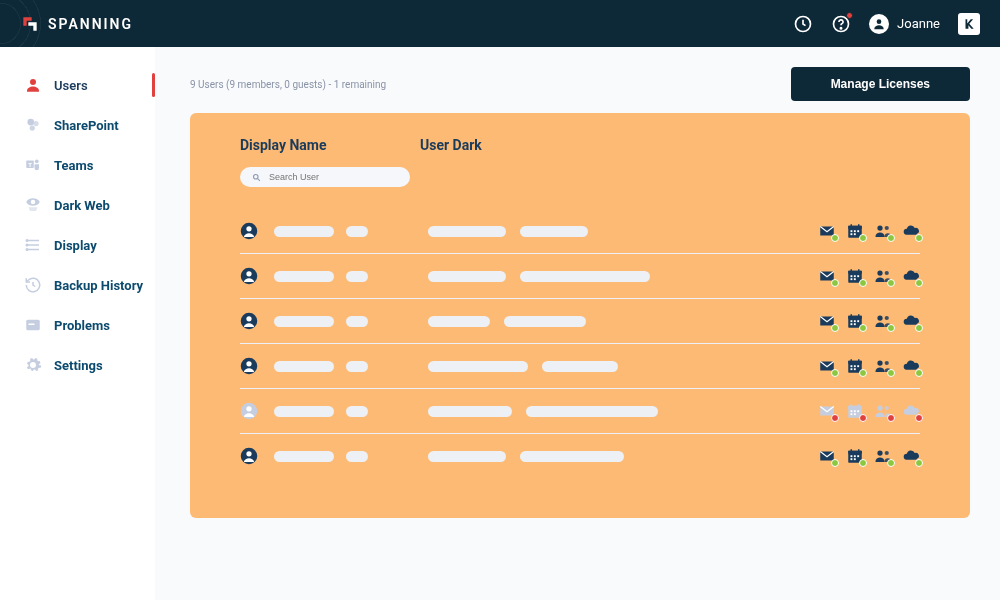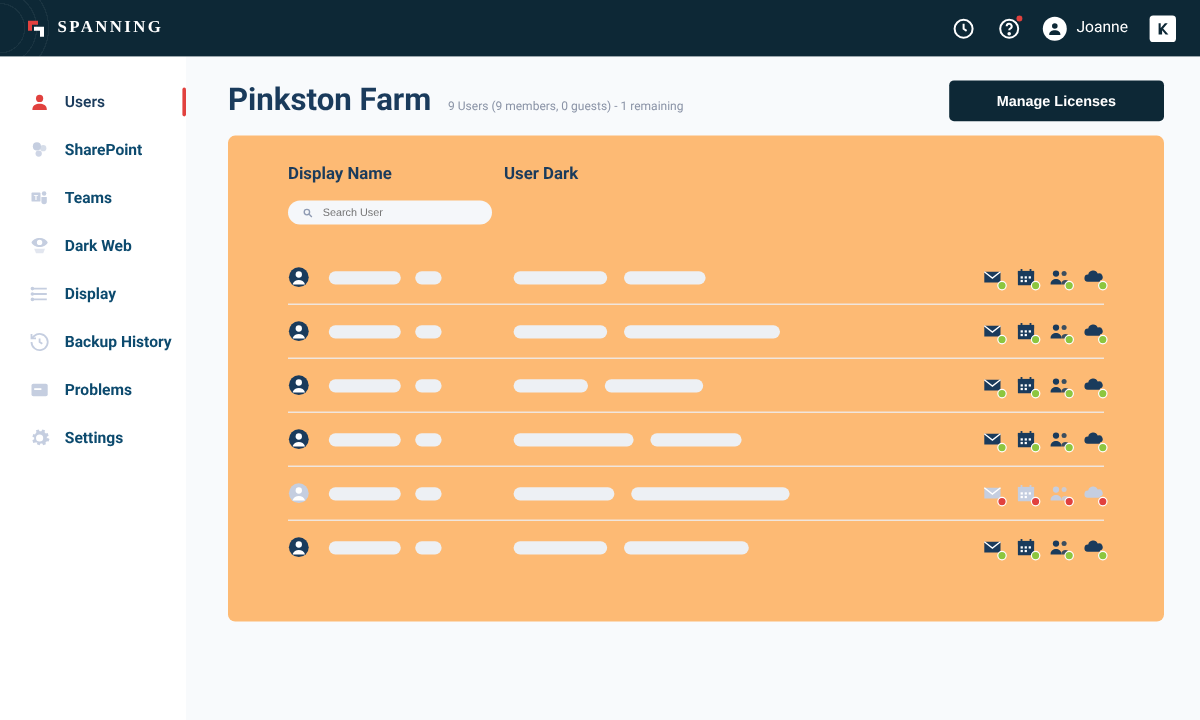--- a/index.html
+++ b/index.html
@@ -5,21 +5,21 @@
 * { margin: 0; padding: 0; box-sizing: border-box; }
 body { font-family: -apple-system, BlinkMacSystemFont, "Segoe UI", Roboto, sans-serif; background: #f8fafc; width: 1000px; height: 600px; overflow: hidden; }
 
 
 .header { height: 47px; background: #0d2836; display: flex; align-items: center; padding: 0 20px; justify-content: space-between; position: relative; }
 .header::before { content:""; position:absolute; left:0; top:0; width:140px; height:47px; background:
   radial-gradient(circle at 0 50%, transparent 0 20px, rgba(255,255,255,.05) 20px 21px, transparent 21px),
   radial-gradient(circle at 0 50%, transparent 0 30px, rgba(255,255,255,.05) 30px 31px, transparent 31px),
   radial-gradient(circle at 0 50%, transparent 0 40px, rgba(255,255,255,.05) 40px 41px, transparent 41px);
 }
-.logo { display: flex; align-items: center; gap: 8px; z-index: 1; font-family: Liberation Serif, serif; }
+.logo { display: flex; align-items: center; gap: 8px; z-index: 1; }
 .logo-mark { width: 20px; height: 20px; position: relative; }
 .logo-mark svg { display: block; }
 .logo-text { color: #fff; font-weight: 600; letter-spacing: 2px; font-size: 14px; }
 .header-right { display: flex; align-items: center; gap: 18px; }
 .hdr-icon { width: 20px; height: 20px; color: #fff; display:flex; align-items:center; justify-content:center; position:relative; cursor:pointer; }
 .hdr-icon svg { width:20px; height:20px; }
 .badge-dot { position:absolute; top:-2px; right:-2px; width:7px; height:7px; background:#e1413e; border-radius:50%; border:1px solid #0d2836; }
 .user-chip { display:flex; align-items:center; gap:8px; cursor:pointer; }
 .avatar-circle { width:20px; height:20px; border-radius:50%; background:#fff; color:#0d2836; display:flex; align-items:center; justify-content:center; }
 .avatar-circle svg { width:14px; height:14px; }
@@ -197,21 +197,20 @@
             <path d="M12 8a4 4 0 1 0 0 8 4 4 0 0 0 0-8zm9 4l2 1-1 3-2-.5a8 8 0 0 1-1.5 1.5l.5 2-3 1-1-2a8 8 0 0 1-2 0l-1 2-3-1 .5-2A8 8 0 0 1 7 17l-2 .5-1-3 2-1a8 8 0 0 1 0-2l-2-1 1-3 2 .5A8 8 0 0 1 8.5 5.5L8 3.5l3-1 1 2a8 8 0 0 1 2 0l1-2 3 1-.5 2A8 8 0 0 1 19 7l2-.5 1 3-2 1a8 8 0 0 1 0 2z"></path>
           </svg>
         </span>
         <span class="nav-label">Settings</span>
       </div>
     </nav>
 
   <main class="main">
     <div class="page-head">
       <div class="page-title-wrap">
-        <h1 class="page-title">Pinkston Farm</h1>
         <span class="page-sub">9 Users (9 members, 0 guests) - 1 remaining</span>
       </div>
       <button class="manage-btn">Manage Licenses</button>
     </div>
 
     <div class="card">
       <div class="col-headers">
         <div class="col-h display">Display Name</div>
         <div class="col-h username">User Dark</div>
       </div>

